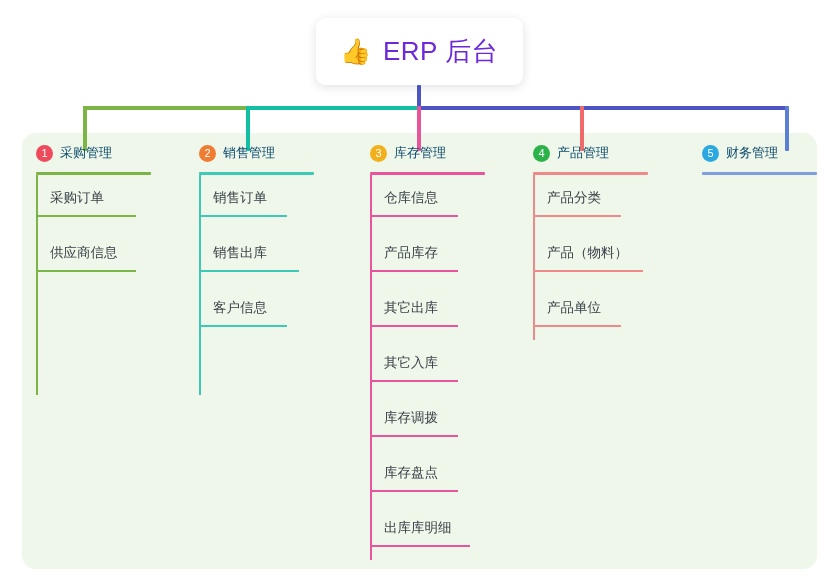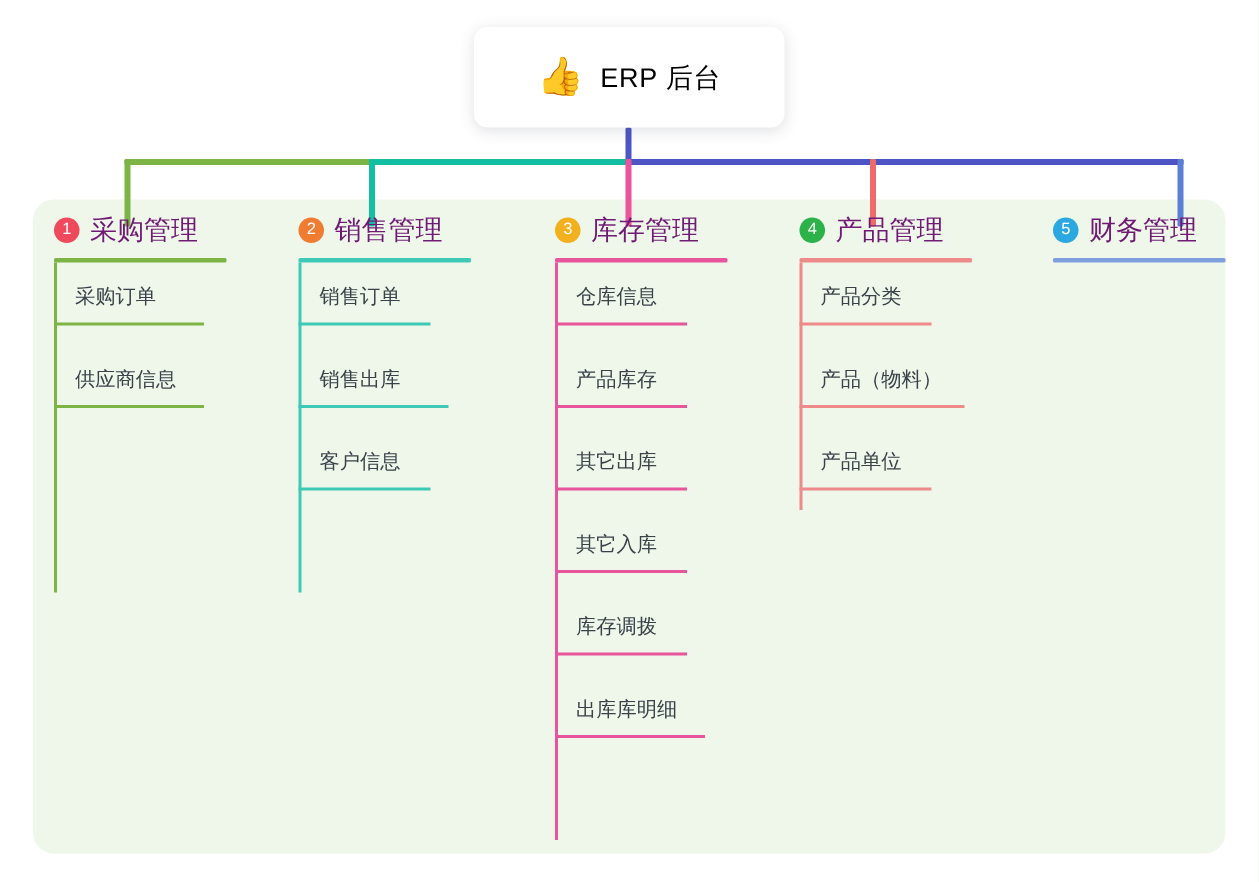--- a/index.html
+++ b/index.html
@@ -15,21 +15,21 @@
   
   .root-node{
     position:absolute;left:316px;top:18px;width:207px;height:67px;
     background:#ffffff;border-radius:9px;
     box-shadow:0 2px 10px rgba(60,70,90,.16);
     display:flex;align-items:center;justify-content:center;
     z-index:5;
   }
   .root-inner{display:flex;align-items:center;gap:11px;}
   .root-emoji{font-size:25px;line-height:1;}
-  .root-title{font-size:18px;color:#000000;letter-spacing:.5px;white-space:nowrap;}
+  .root-title{font-size:26px;color:#6d28d9;letter-spacing:.5px;white-space:nowrap;}
 
   
   .conn{position:absolute;z-index:2;}
   .stem{left:417px;top:85px;width:4px;height:23px;background:#4d55c4;border-radius:1px;}
 
   .hbar{top:106px;height:4px;border-radius:1px;}
   .hbar.s1{left:83px;width:165px;background:#7cb446;}
   .hbar.s2{left:246px;width:173px;background:#12bfa2;}
   .hbar.s3{left:417px;width:372px;background:#4d55c4;}
 
@@ -53,21 +53,21 @@
   .col.c3{left:370px;}
   .col.c4{left:533px;}
   .col.c5{left:702px;}
 
   .col-head{display:flex;align-items:center;gap:7px;height:26px;}
   .badge{
     width:17px;height:17px;border-radius:50%;
     display:flex;align-items:center;justify-content:center;
     color:#ffffff;font-size:11px;line-height:1;flex:none;
   }
-  .col-title{font-size:18px;color:#701a75;white-space:nowrap;}
+  .col-title{font-size:13px;color:#0c4a6e;white-space:nowrap;}
   .head-rule{margin-top:6px;height:3px;width:115px;border-radius:1px;}
 
   .items{position:relative;margin-top:0;}
   .spine{position:absolute;left:0;top:0;width:2px;}
   .item{position:relative;height:55px;}
   .item-label{
     position:absolute;left:14px;top:14px;
     font-size:13.5px;color:#3a4149;white-space:nowrap;
   }
   .item-rule{position:absolute;left:0;top:40px;height:2px;width:100px;}
@@ -160,20 +160,24 @@
         </div>
         <div class="item">
           <span class="item-label">其它入库</span>
           <div class="item-rule" style="background: rgb(232, 85, 157); width: 88px;"></div>
         </div>
         <div class="item">
           <span class="item-label">库存调拨</span>
           <div class="item-rule" style="background: rgb(232, 85, 157); width: 88px;"></div>
         </div>
         <div class="item">
+          <span class="item-label">库存盘点</span>
+          <div class="item-rule" style="background: rgb(232, 85, 157); width: 88px;"></div>
+        </div>
+        <div class="item">
           <span class="item-label">出库库明细</span>
           <div class="item-rule" style="background: rgb(232, 85, 157); width: 100px;"></div>
         </div>
       </div>
   </div>
 
   <div class="col c4">
     <div class="col-head">
       <span class="badge" style="background: rgb(43, 179, 74);">4</span>
       <span class="col-title">产品管理</span>

